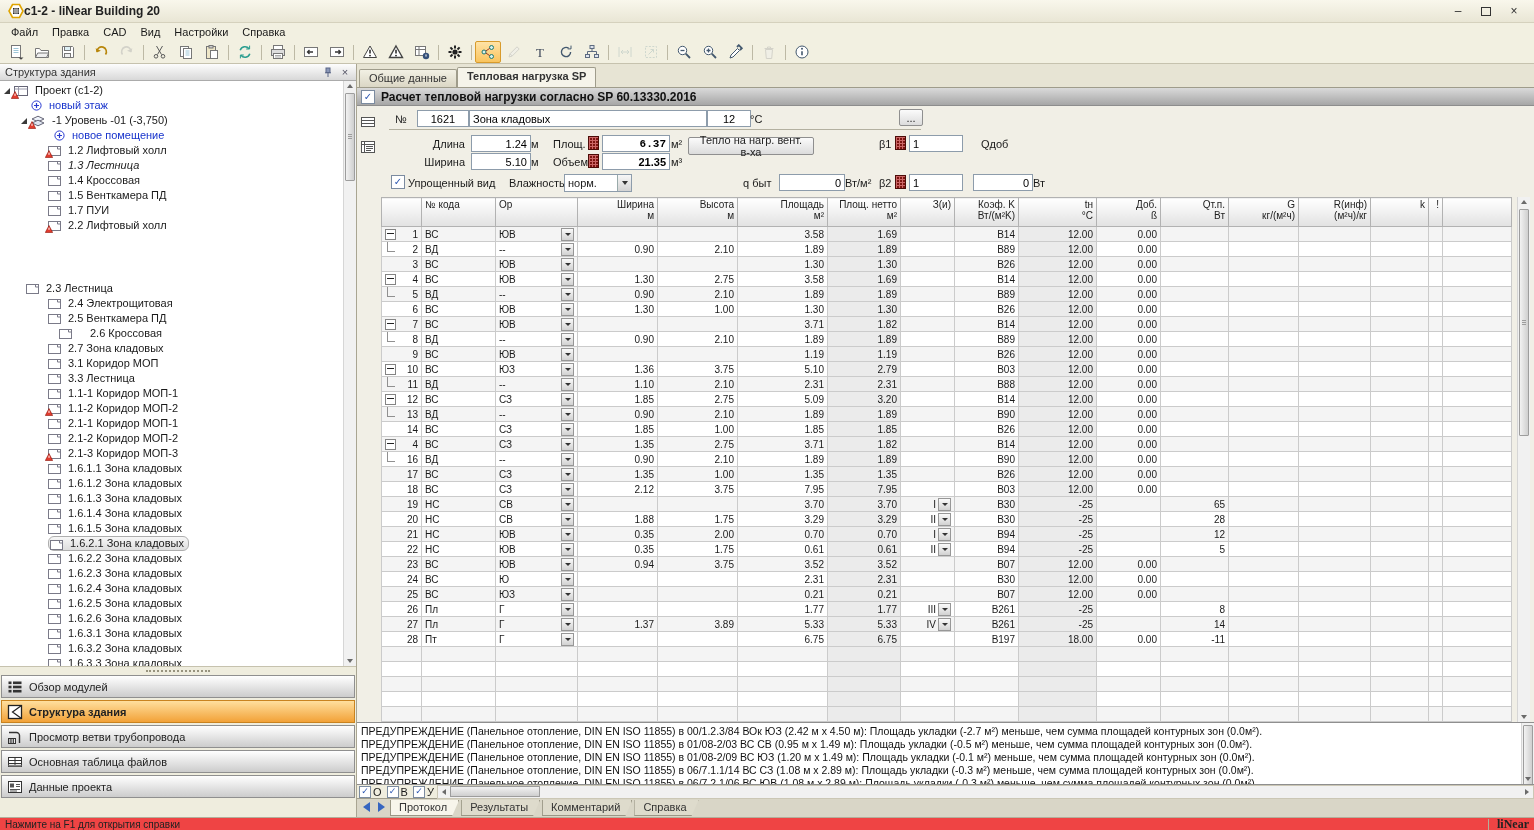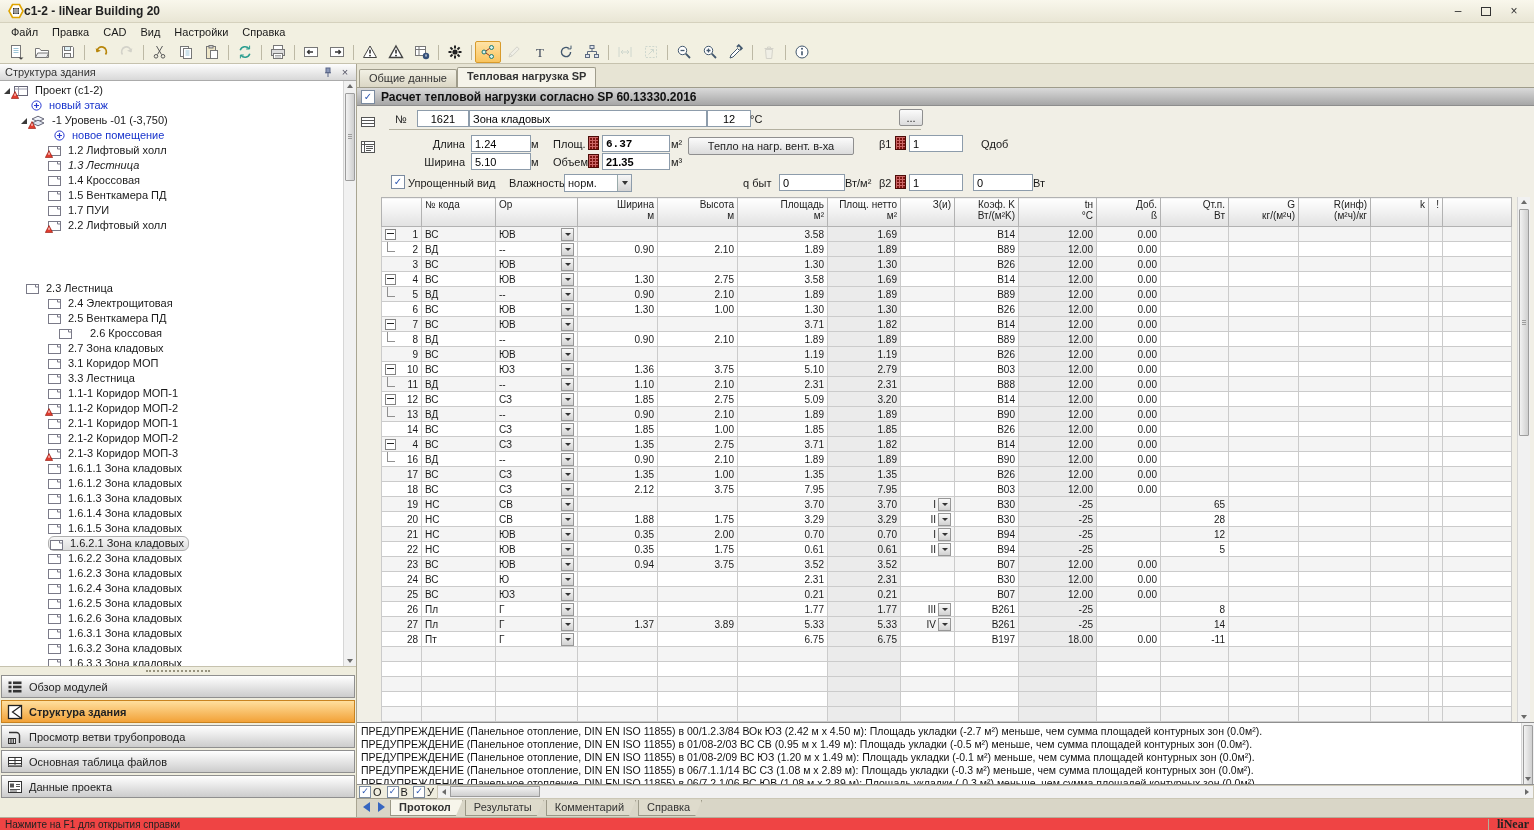--- a/index.html
+++ b/index.html
@@ -79,21 +79,21 @@
   
   .cbx{width:12px;height:12px;flex:none;background:#fff;border:1px solid #7b8ba0;display:inline-flex;
        align-items:center;justify-content:center;font-size:10px;color:#2b56b0;font-weight:bold;line-height:1}
 
   
   .work{flex:0 0 595px;position:relative;padding-left:24px;display:flex;flex-direction:column;min-width:0}
   .strip{position:absolute;left:3px;top:8px;display:flex;flex-direction:column;gap:9px}
   .form{height:91px;flex:none;position:relative}
   .f{position:absolute;height:17px;display:flex;align-items:center;gap:3px;white-space:nowrap}
   .inp{height:15px;border:1px solid #8d9cab;background:#fff;font:inherit;padding:0 3px;box-sizing:content-box}
-  .inp.r{}.inp.b{font-weight:bold}.inp.c{text-align:center}
+  .inp.r{text-align:right}.inp.b{font-weight:bold}.inp.c{text-align:center}
   .hr{position:absolute;top:23px;left:8px;width:532px;border-top:1px solid #b3b0a0}
   .redicon{width:9px;height:12px;flex:none;background:#7d1410;border:1px solid #4c0c08;
            background-image:linear-gradient(#c66 1px,transparent 1px),linear-gradient(90deg,#c66 1px,transparent 1px);
            background-size:3px 3px}
   .btn{border:1px solid #8f8f8f;background:linear-gradient(#fbfbfb,#dcdcdc);border-radius:2px;font:inherit;
        display:flex;align-items:center;justify-content:center;color:#222}
   .selectbox{height:16px;border:1px solid #8d9cab;background:#fff;display:flex;align-items:center}
   .selectbox .txt{flex:1;padding:0 3px}
   .ddb{width:13px;height:100%;flex:none;background:linear-gradient(#f7f7f7,#d3d3d3);border-left:1px solid #9aa;
        display:flex;align-items:center;justify-content:center}
@@ -134,21 +134,21 @@
   .hthumb{width:88px;height:9px;background:linear-gradient(#f2f2f2,#cfcfcf);border:1px solid #9d9d9d;flex:none}
 
   
   .bottom-tabs{height:17px;flex:none;display:flex;align-items:flex-start;gap:2px;background:#d9d6c7;
                border-top:1px solid #9f9c8b;padding:1px 0 0 3px}
   .navarr{width:13px;height:13px;display:flex;align-items:center;justify-content:center}
   .navarr .tl{width:0;height:0;border-top:5px solid transparent;border-bottom:5px solid transparent;border-right:7px solid #3565c0}
   .navarr .tr{width:0;height:0;border-top:5px solid transparent;border-bottom:5px solid transparent;border-left:7px solid #3565c0}
   .btab{height:15px;line-height:14px;padding:0 11px 0 8px;background:#dedbcc;border:1px solid #9a9786;border-top:none;
         clip-path:polygon(0 0,100% 0,calc(100% - 7px) 100%,0 100%);color:#333}
-  .btab.active{background:#f7f5eb;font-weight:bold}
+  .btab.active{background:#f7f5eb;font-weight:normal}
   .statusbar{height:12px;flex:none;display:flex;align-items:center;padding:0 5px;background:#ef4444;
              border-top:1px solid #b3af9b;font-size:10px;color:#222}
   .brand{margin-left:auto;font-family:"Liberation Serif","DejaVu Serif",serif;font-weight:bold;font-size:12px;
          border-left:1px solid #b3af9b;padding-left:8px;line-height:11px}
 </style>
 </head>
 <body>
 
 <div class="window">
 
@@ -971,21 +971,21 @@
               <span>м</span>
             </div>
           <div class="f" style="top:29px;left:172px">
               <span>Площ.</span>
             </div>
           <span class="redicon" style="position:absolute;top:30px;left:207px"></span>
           <input class="inp r b" style="position: absolute; top: 29px; left: 221px; width: 60px; font-family: Liberation Mono, monospace;" value="6.37">
           <div class="f" style="top:29px;left:290px">
               <span>м²</span>
             </div>
-          <button class="btn" style="position:absolute;top:31px;left:307px;width:166px;height:18px">Тепло на нагр. вент. в-ха</button>
+          <button class="btn" style="position:absolute;top:31px;left:307px;width:126px;height:18px">Тепло на нагр. вент. в-ха</button>
           <div class="f" style="top:29px;left:498px">
               <span>β1</span>
             </div>
           <span class="redicon" style="position:absolute;top:30px;left:514px"></span>
           <input class="inp" style="position: absolute; top: 29px; left: 528px; width: 46px;" value="1">
           <div class="f" style="top:29px;left:600px">
               <span>Qдоб</span>
             </div>
 
           <div class="f" style="top:47px;left:40px;width:44px;justify-content:flex-end">

